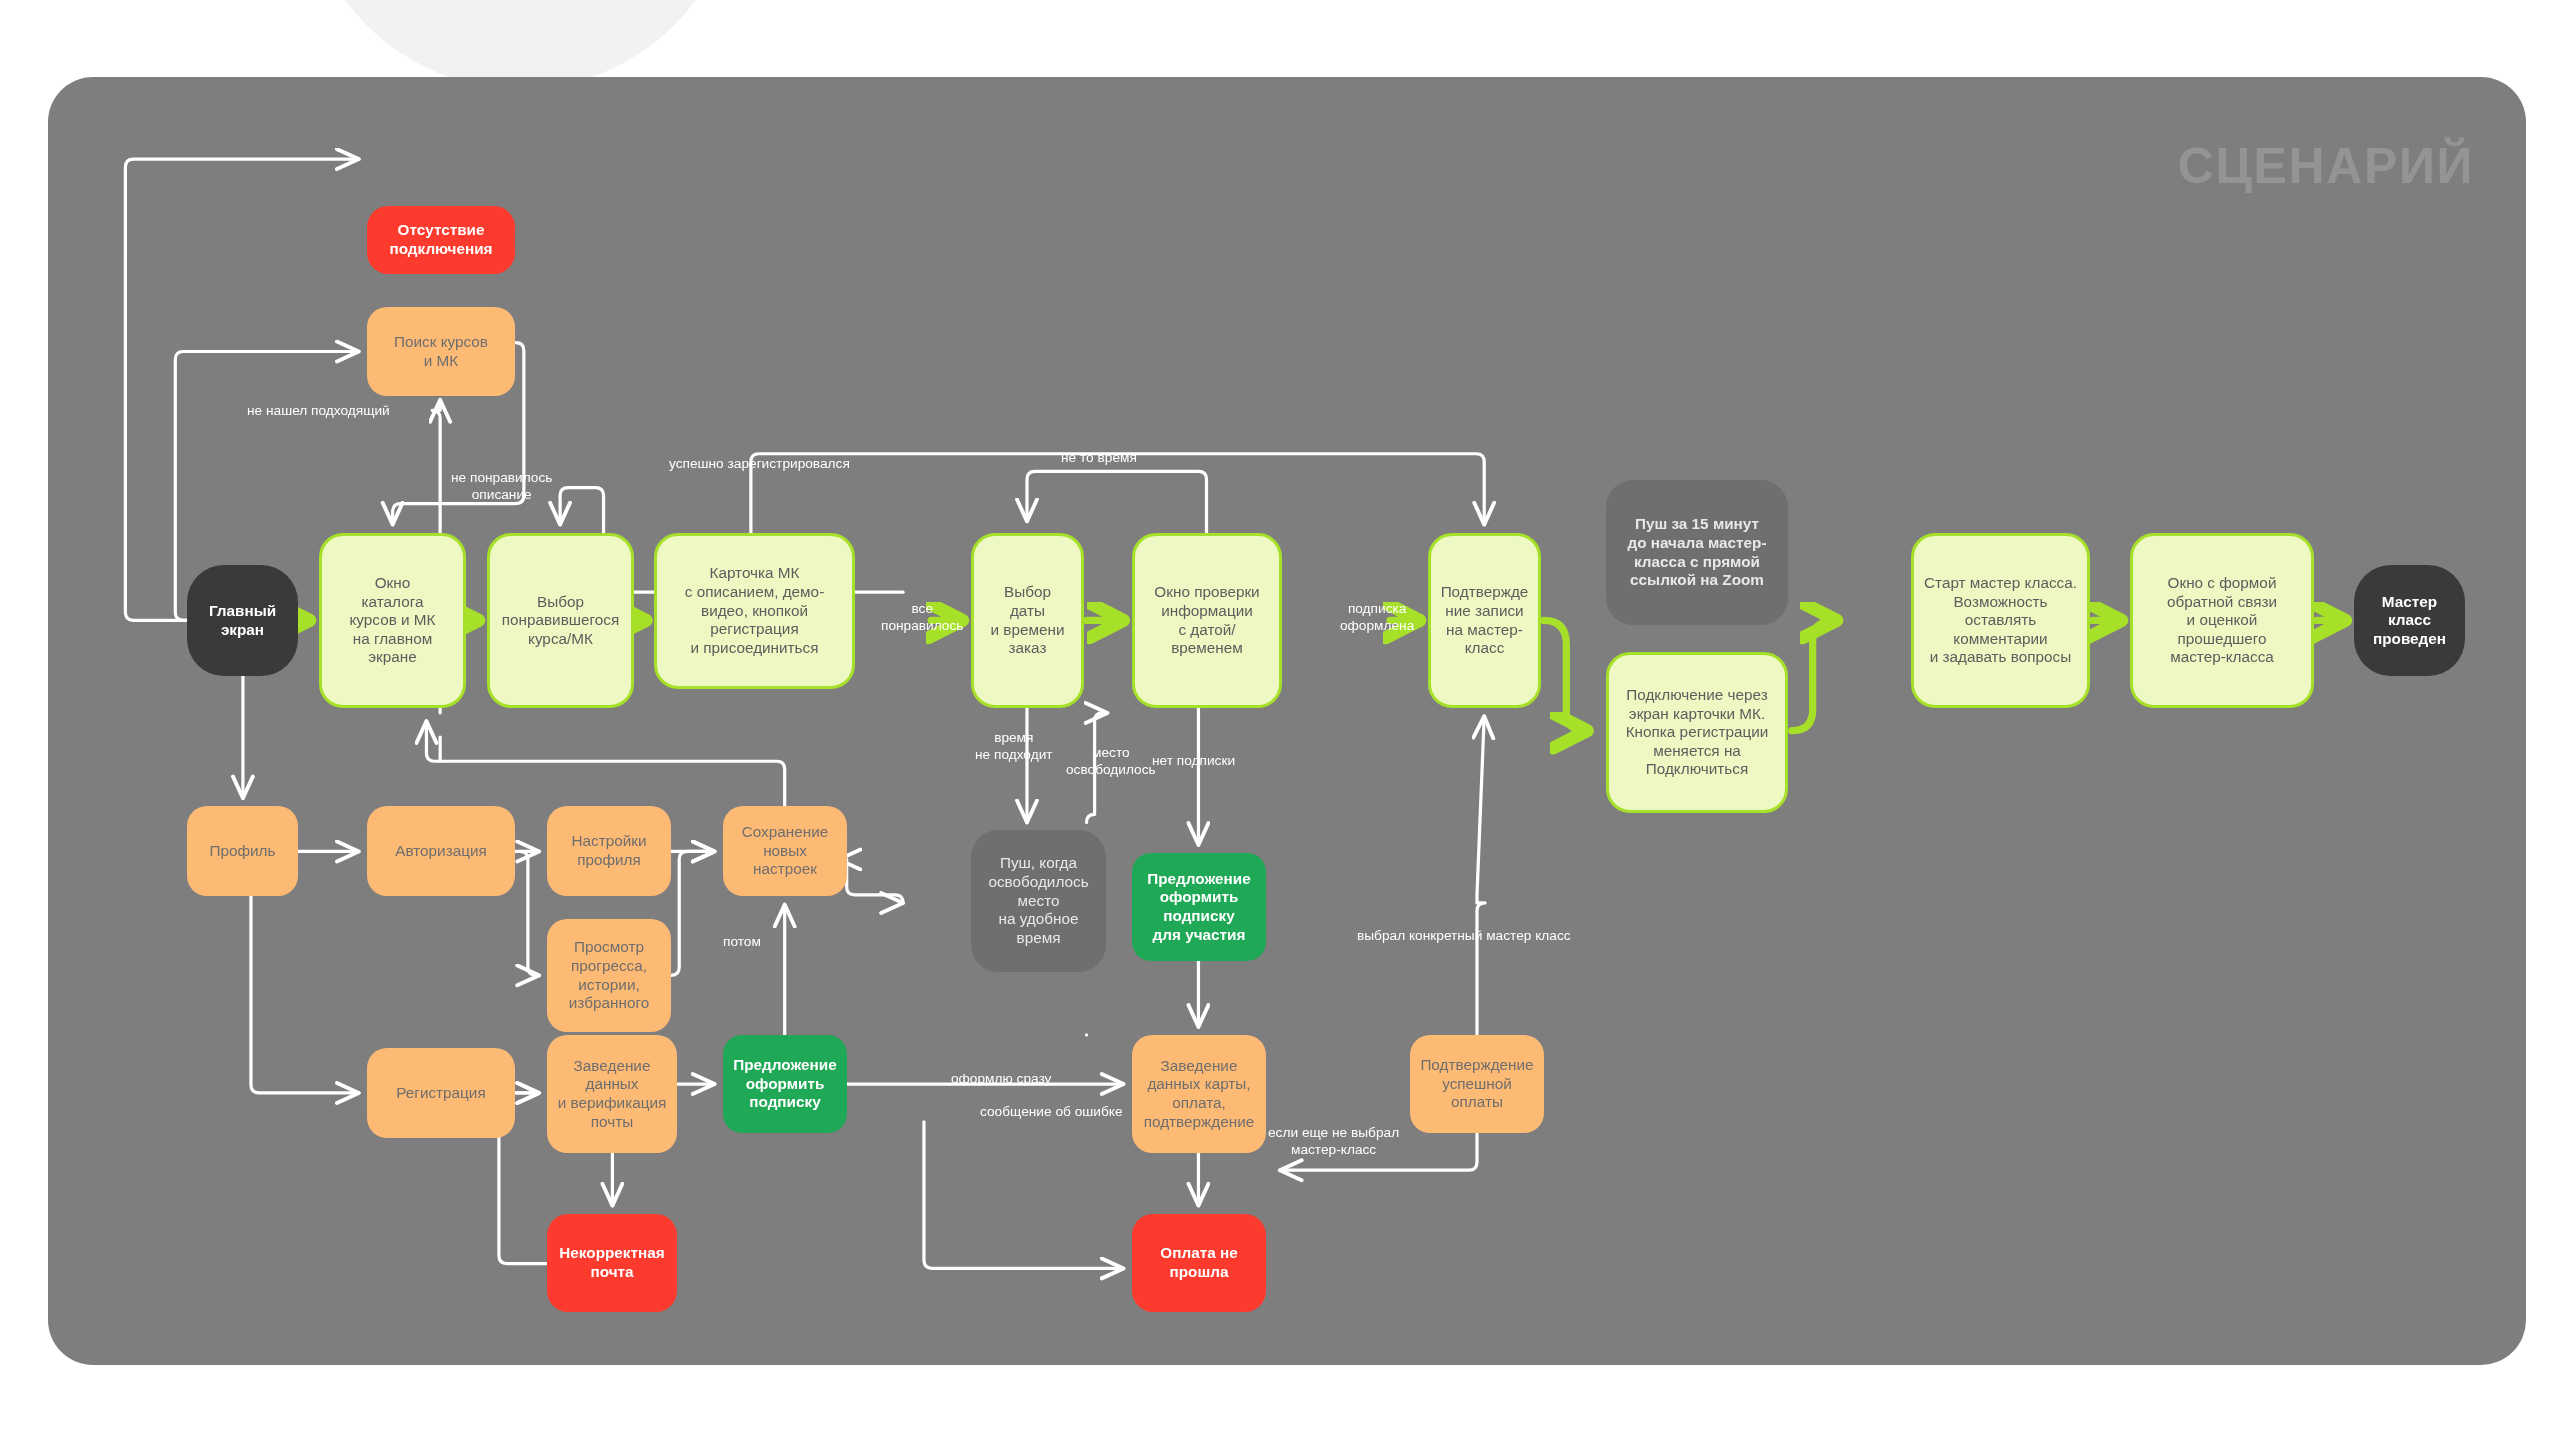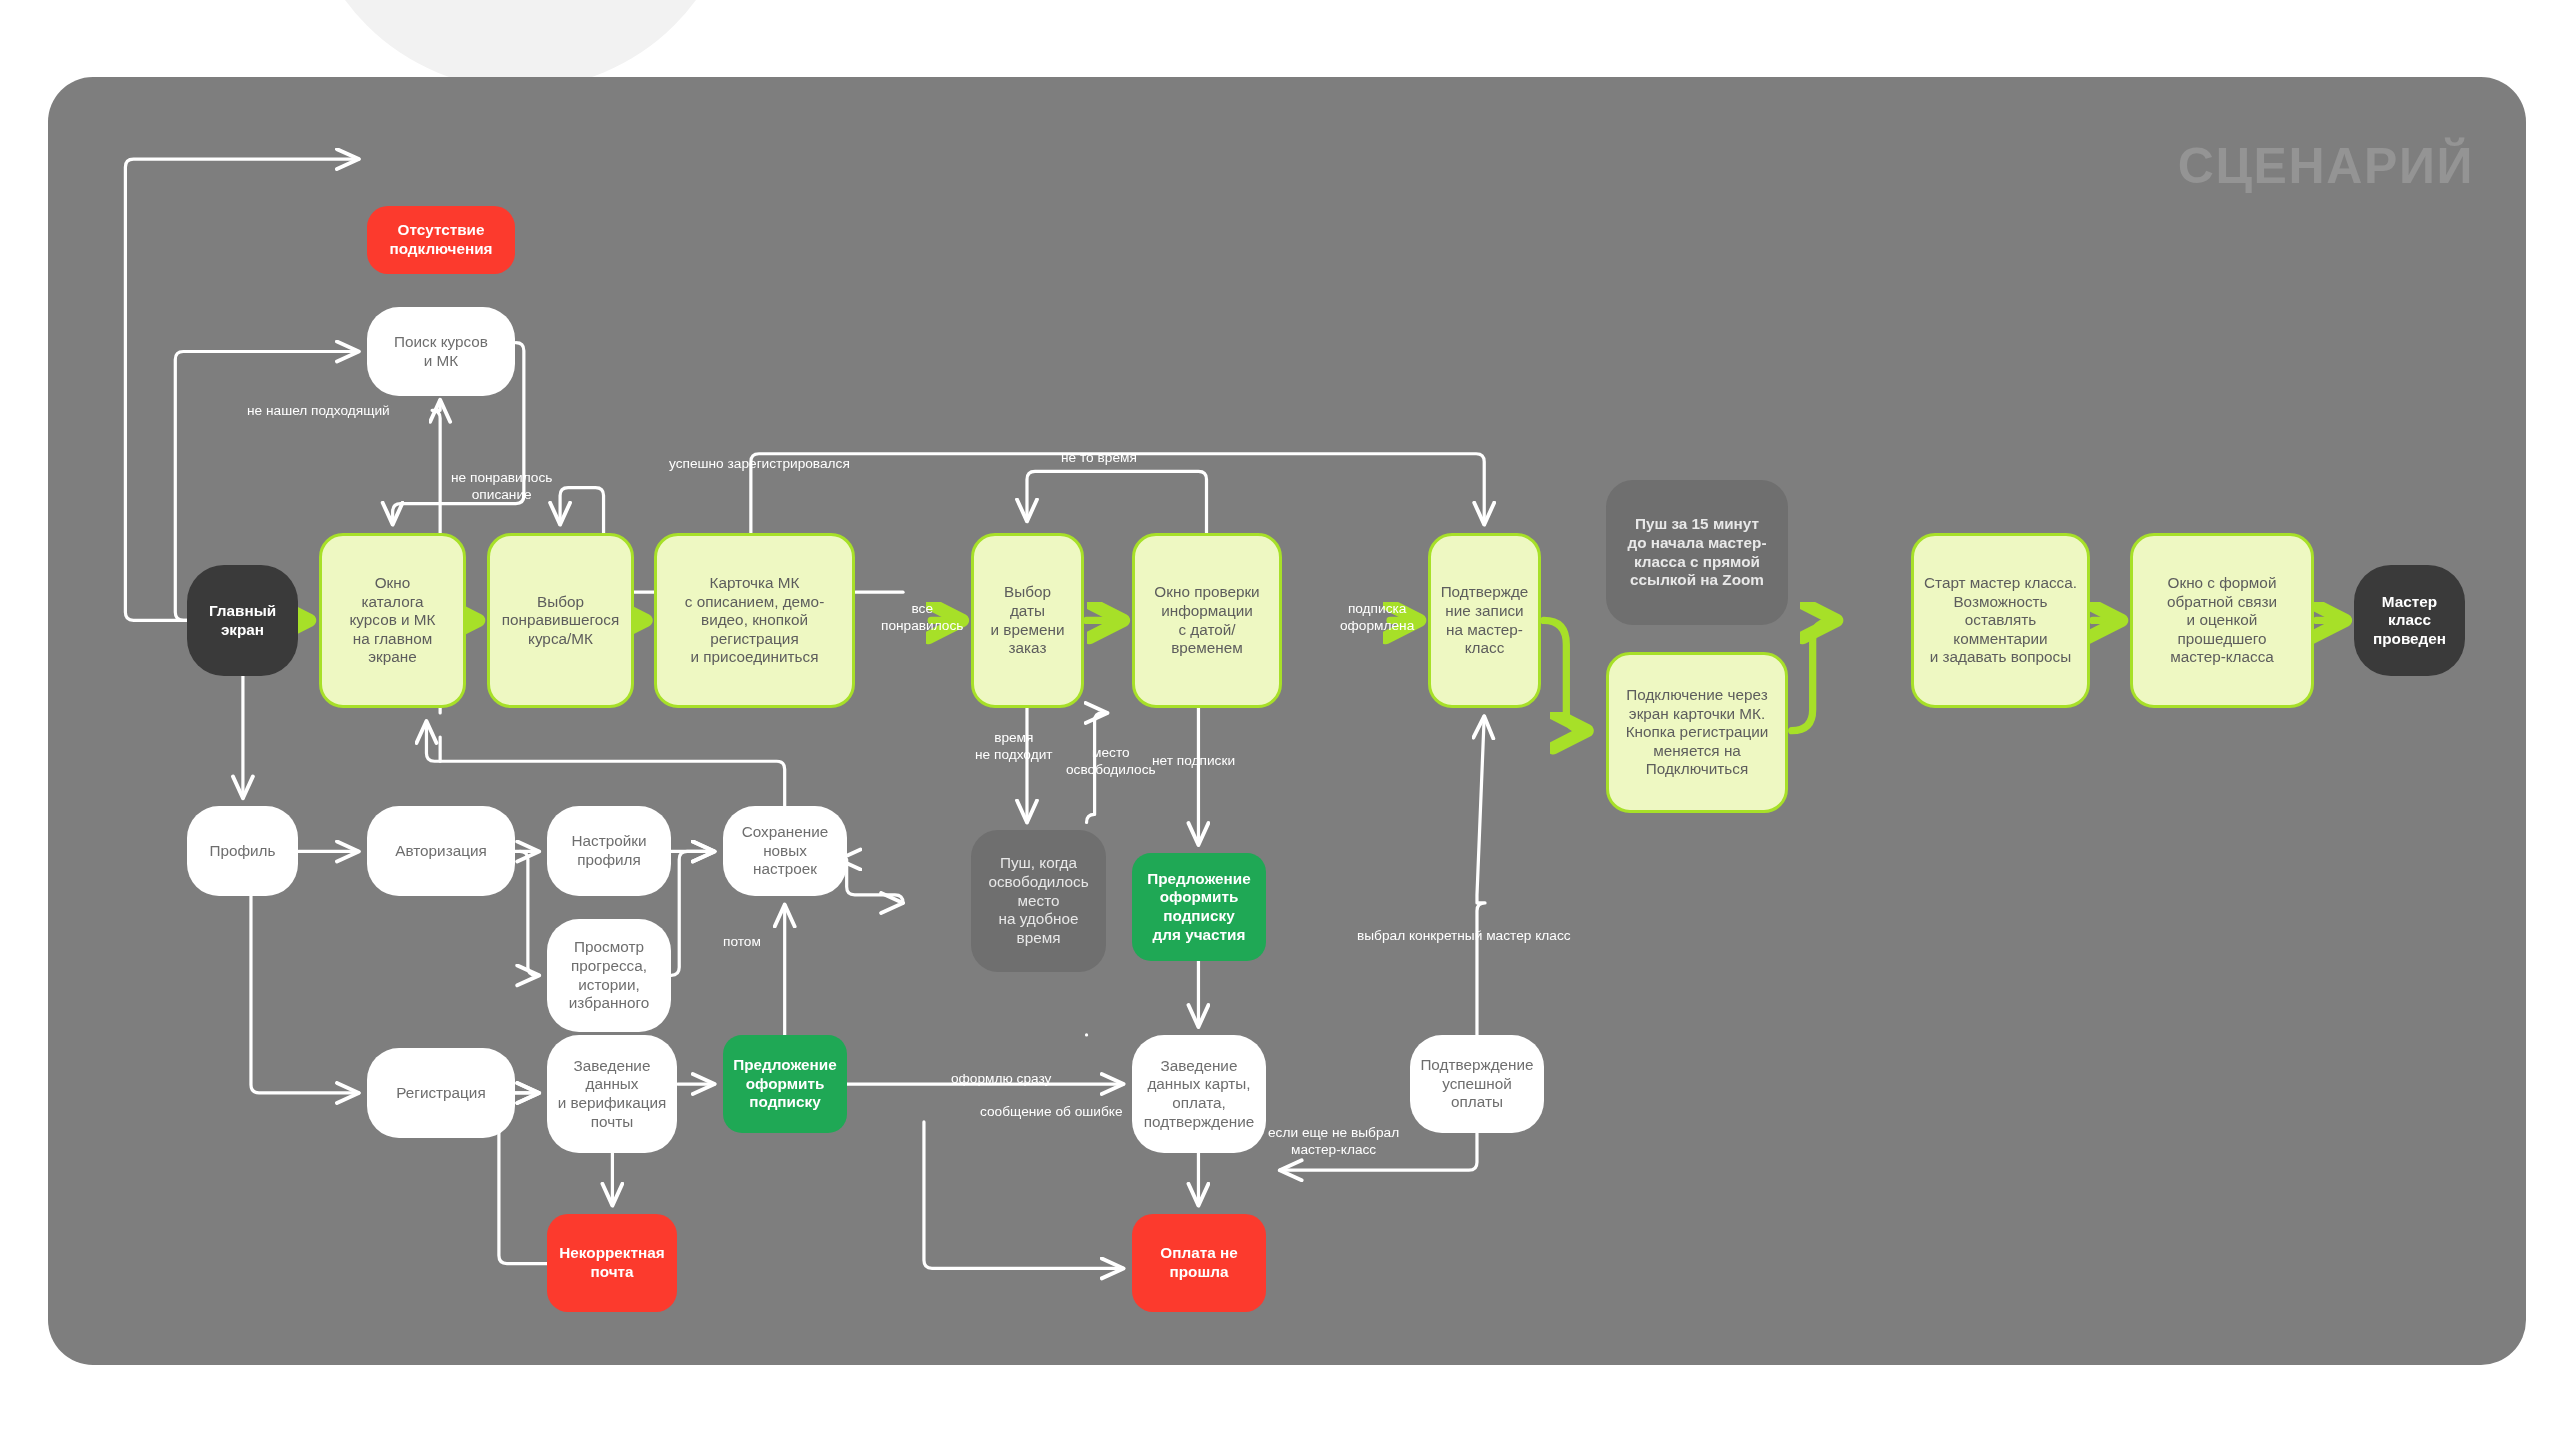--- a/index.html
+++ b/index.html
@@ -11,21 +11,21 @@
   #canvas{position:absolute;left:48px;top:77px;width:2478px;height:1288px;
           border-radius:45px;background:#7e7e7e;overflow:hidden;}
   #wires{position:absolute;left:0;top:0;width:2478px;height:1288px;}
   .wm{position:absolute;right:52px;top:60px;font-size:50px;font-weight:bold;
       letter-spacing:1.6px;color:#949494;user-select:none;}
   .node{position:absolute;box-sizing:border-box;display:flex;align-items:center;
         justify-content:center;text-align:center;line-height:1.22;
         padding:20px 8px;}
   .n-lime{background:#eef8c2;border:3.2px solid #a7e028;border-radius:24px;
           color:#5d5d5d;font-size:15.3px;}
-  .n-grey{background:#ffffff;border-radius:32px;color:#6e6e6e;font-size:15.3px;}
+  .n-grey{background:#fdba74;border-radius:20px;color:#6e6e6e;font-size:15.3px;}
   .n-dark{background:#3a3a3a;border-radius:37px;color:#ffffff;font-size:15.3px;
           font-weight:bold;}
   .n-red{background:#fc3a2d;border-radius:21px;color:#ffffff;font-size:15.3px;
          font-weight:bold;}
   .n-green{background:#1fa855;border-radius:19px;color:#ffffff;font-size:15.3px;
            font-weight:bold;}
   .n-push{background:#6f6f6f;border-radius:27px;color:#e8e8e8;font-size:15.3px;}
   .n-push-b{background:#6f6f6f;border-radius:27px;color:#e8e8e8;font-size:15.3px;
             font-weight:bold;align-items:center;}
   .elbl{position:absolute;color:#ffffff;font-size:13.7px;text-align:center;
@@ -145,21 +145,21 @@
 каталога
 курсов и МК
 на главном
 экране</span>
         </div>
         <div class="node n-lime" style="left: 439px; top: 456px; width: 147px; height: 175px;">
           <span style="white-space: pre-line;">Выбор
 понравившегося
 курса/МК</span>
         </div>
-        <div class="node n-lime" style="left: 606px; top: 456px; width: 201px; height: 175px;">
+        <div class="node n-lime" style="left: 606px; top: 456px; width: 201px; height: 156px;">
           <span style="white-space: pre-line;">Карточка МК
 с описанием, демо-
 видео, кнопкой
 регистрация
 и присоединиться</span>
         </div>
         <div class="node n-lime" style="left: 923px; top: 456px; width: 113px; height: 175px;">
           <span style="white-space: pre-line;">Выбор
 даты
 и времени

